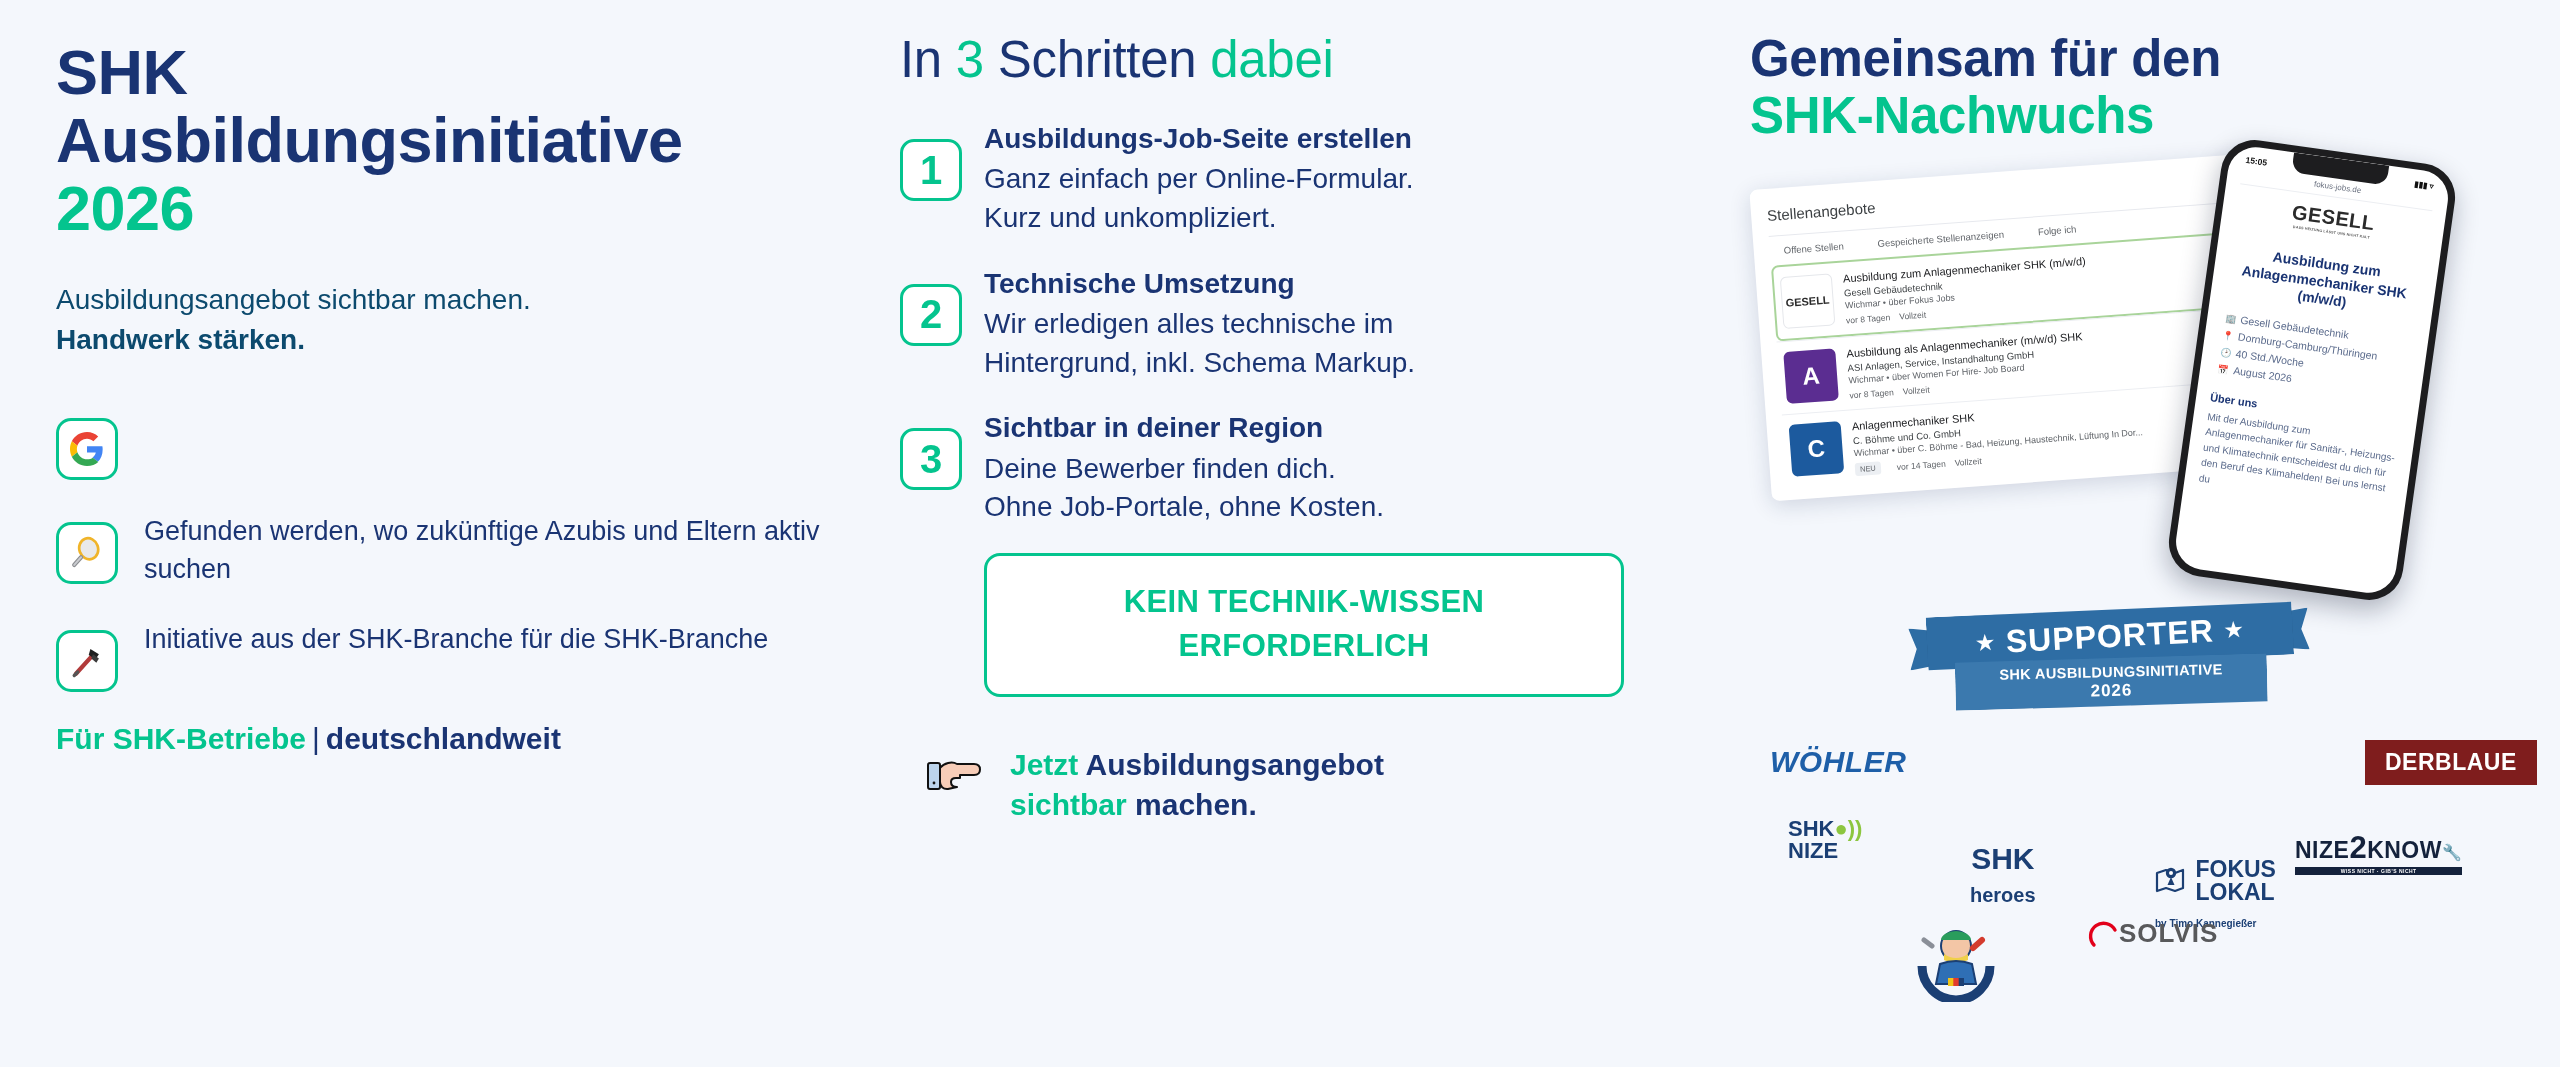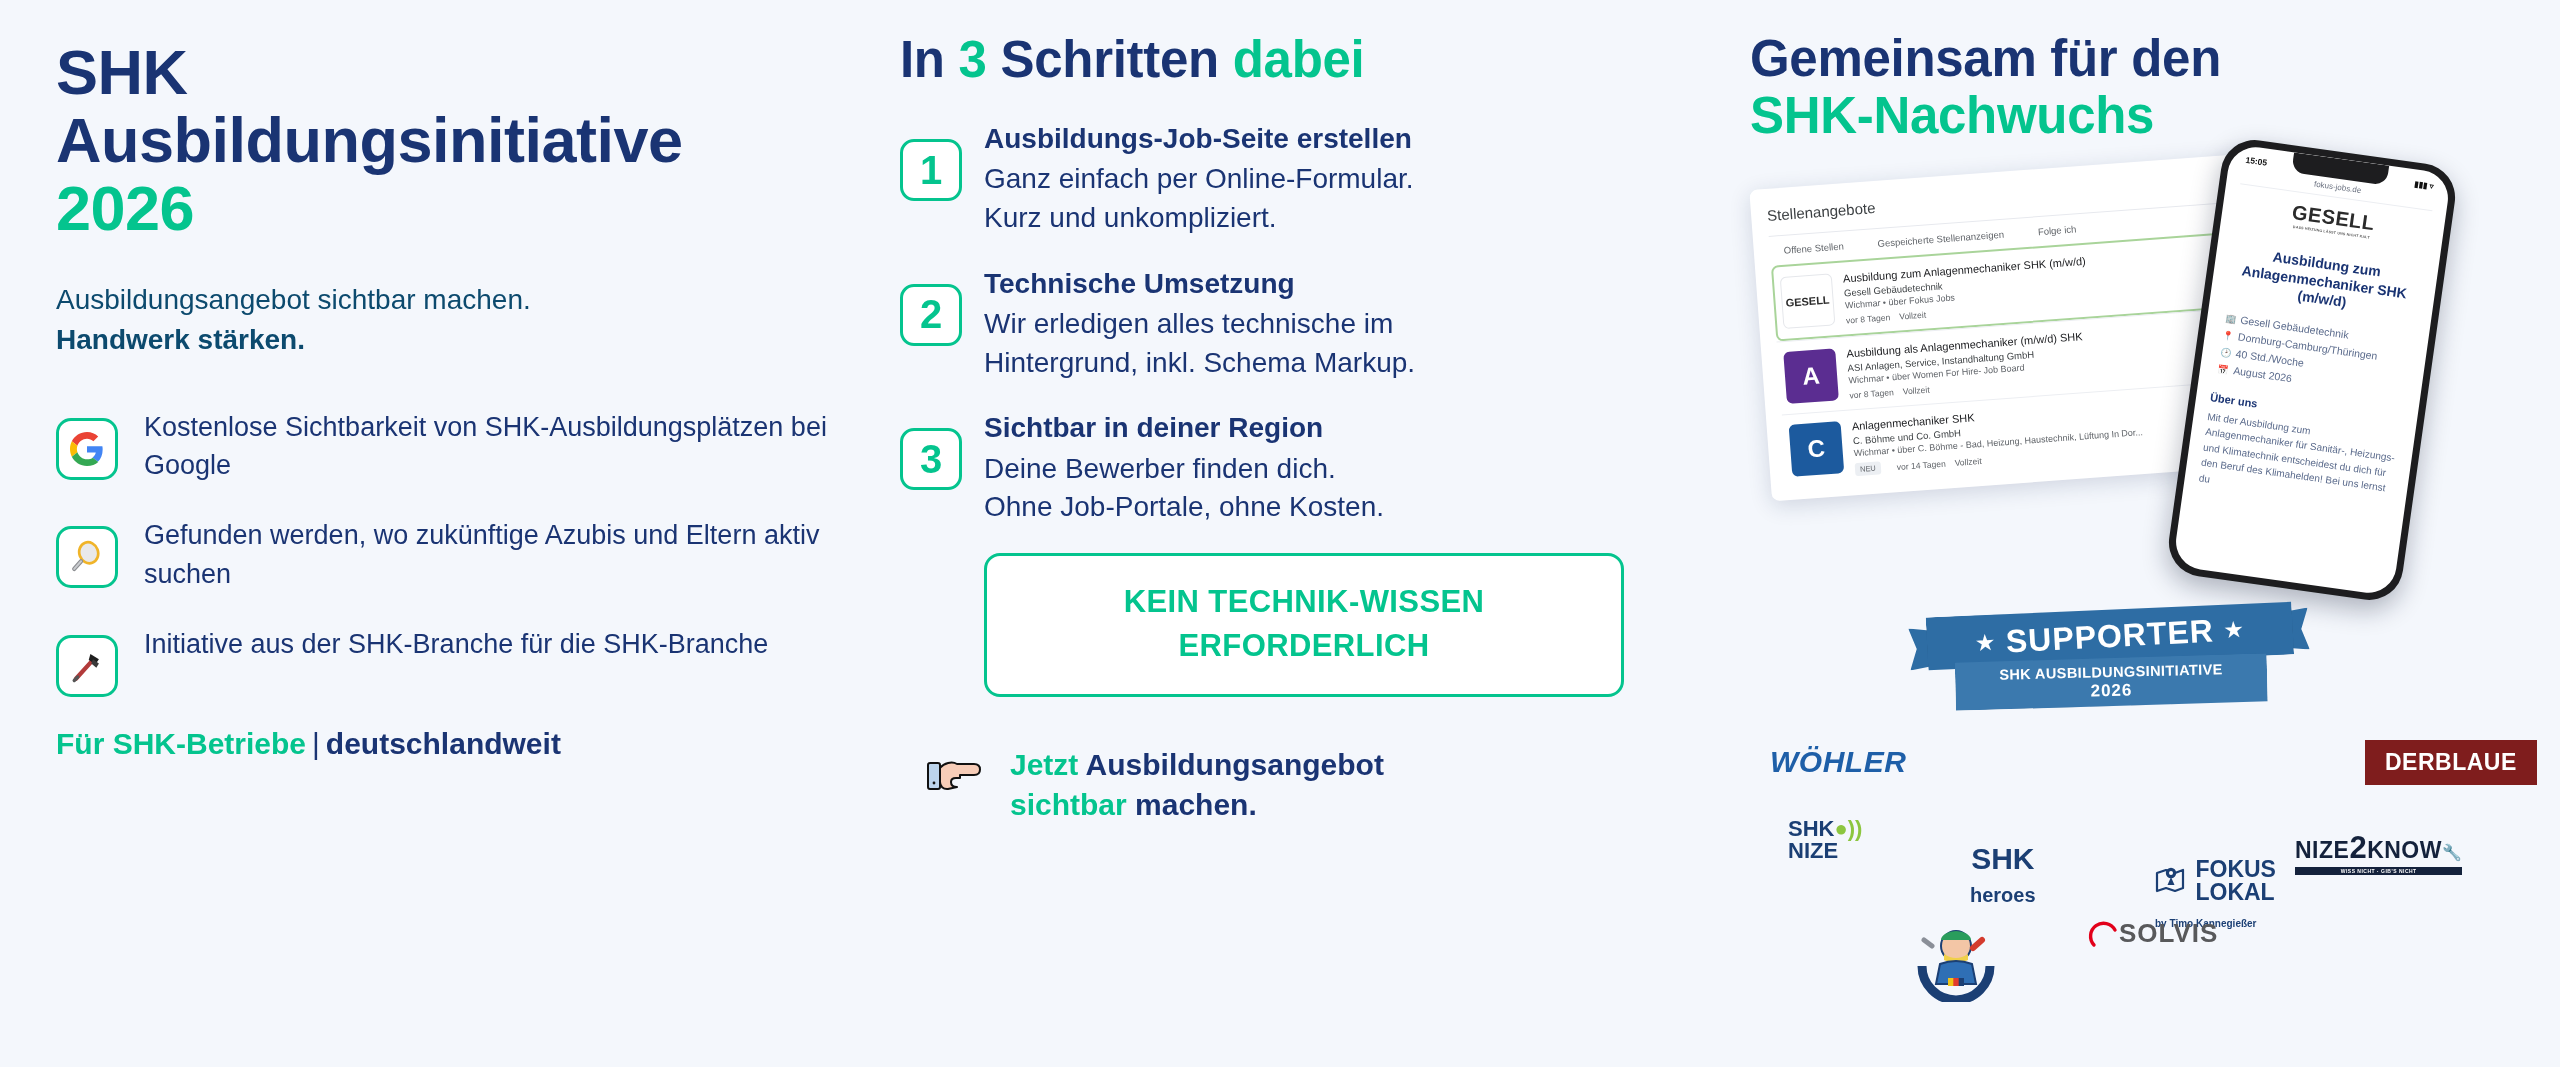--- a/index.html
+++ b/index.html
@@ -68,21 +68,21 @@
     font-weight: bold;
     color: #1a3473;
   }
   .left-footer .green { color: #04c48e; }
   .left-footer .bar { color: #1a3473; padding: 0 6px; font-weight: normal;}
 
   
   .col-mid { width: 840px; padding: 30px 0 0 20px; position: relative; }
   .mid-title {
     font-size: 51px;
-    font-weight: bold;
+    font-weight: normal;
     color: #1a3473;
     letter-spacing: -0.3px;
   }
   .mid-title .green { color: #04c48e; }
 
   .steps { margin-top: 30px; }
   .step {
     display: flex;
     align-items: flex-start;
     margin-bottom: 26px;
@@ -362,21 +362,20 @@
 
       <div class="feature">
         <div class="feat-icon">
           <svg width="34" height="34" viewBox="0 0 48 48">
             <path fill="#EA4335" d="M24 9.5c3.5 0 6.6 1.2 9 3.6l6.8-6.8C35.6 2.4 30.2 0 24 0 14.6 0 6.5 5.4 2.6 13.2l7.9 6.2C12.4 13.6 17.7 9.5 24 9.5z"></path>
             <path fill="#4285F4" d="M46.1 24.6c0-1.6-.1-3.1-.4-4.6H24v9.1h12.4c-.5 2.9-2.2 5.3-4.7 7l7.6 5.9c4.4-4.1 6.8-10.2 6.8-17.4z"></path>
             <path fill="#FBBC05" d="M10.5 28.6c-.5-1.5-.8-3-.8-4.6s.3-3.1.8-4.6l-7.9-6.2C1 16.3 0 20 0 24s1 7.7 2.6 10.8l7.9-6.2z"></path>
             <path fill="#34A853" d="M24 48c6.5 0 11.9-2.1 15.9-5.8l-7.6-5.9c-2.1 1.4-4.8 2.3-8.3 2.3-6.3 0-11.6-4.1-13.5-9.9l-7.9 6.2C6.5 42.6 14.6 48 24 48z"></path>
           </svg>
         </div>
-        <div class="feat-text">Kostenlose Sichtbarkeit von SHK-Ausbildungsplätzen bei Google</div>
       </div>
 
       <div class="feature">
         <div class="feat-icon">
           <svg width="34" height="34" viewBox="0 0 40 40">
             <ellipse cx="22" cy="15" rx="11" ry="12.5" fill="#e9e9ea" stroke="#f0b429" stroke-width="3.2" transform="rotate(-20 22 15)"></ellipse>
             <path d="M13 25 L5 34" stroke="#8b8d91" stroke-width="5" stroke-linecap="round"></path>
             <path d="M13 25 L5 34" stroke="#c9cbcf" stroke-width="2.4" stroke-linecap="round"></path>
           </svg>
         </div>

